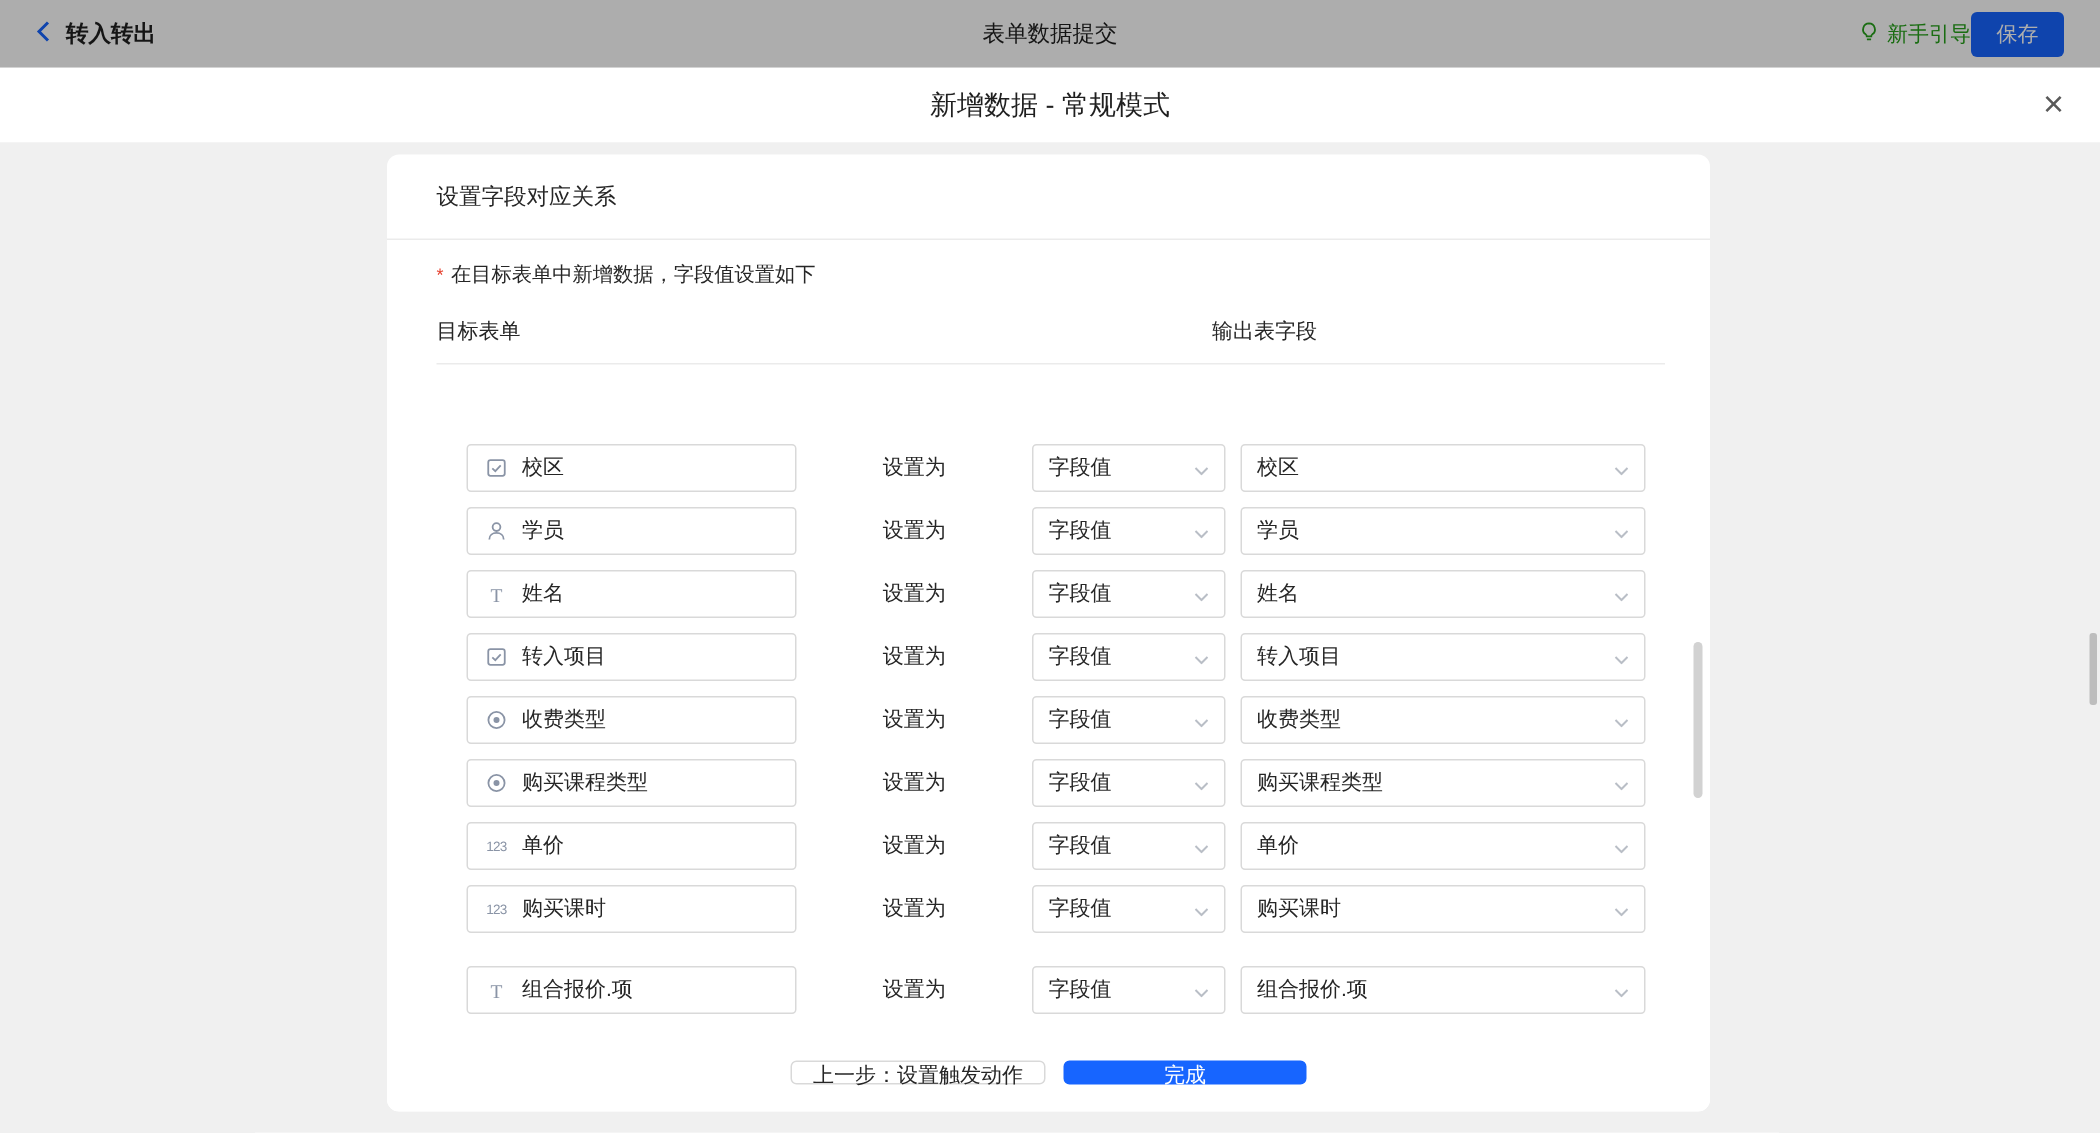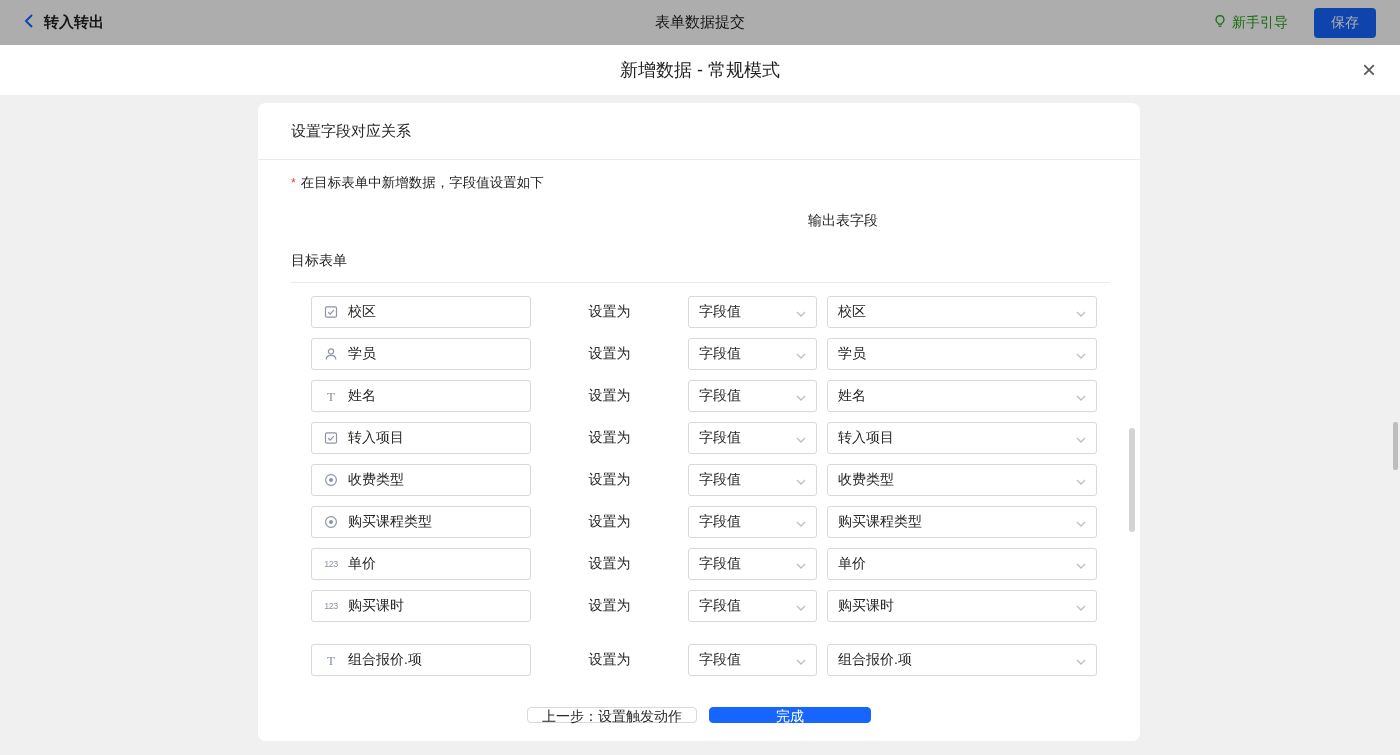--- a/index.html
+++ b/index.html
@@ -7,21 +7,21 @@
   body { position:relative; background:#f0f0f0; font-family:"Liberation Sans",sans-serif; color:#262626; }
 
   
   .topbar { position:absolute; top:0; left:0; right:0; height:45px; background:#ffffff;
             display:flex; align-items:center; padding:0 24px; }
   .topbar-mask { position:absolute; inset:0; background:rgba(0,0,0,0.32); z-index:5; }
   .topbar-left { display:flex; align-items:center; gap:10px; }
   .back-btn { display:flex; align-items:center; background:none; border:none; cursor:pointer; padding:0; }
   .topbar-back-label { font-size:15px; font-weight:bold; color:#1f1f1f; }
   .topbar-title { position:absolute; left:50%; transform:translateX(-50%); font-size:15px; color:#1f1f1f; }
-  .topbar-right { margin-left:auto; display:flex; align-items:center; gap:26px; }
+  .topbar-right { margin-left:auto; display:flex; align-items:center; }
   .guide { display:flex; align-items:center; gap:5px; font-size:14px; color:#27a11b; cursor:pointer; background:none; border:none; }
   .save-btn { width:62px; height:30px; background:#1765ff; color:#fff; border:none; border-radius:4px; font-size:14px; cursor:pointer; }
 
   
   .modal { position:absolute; top:45px; left:0; right:0; bottom:0; }
   .modal-header { height:50px; background:#fff; position:relative; display:flex; align-items:center; justify-content:center; }
   .modal-title { font-size:18px; font-weight:500; color:#1f1f1f; }
   .modal-close { position:absolute; right:24px; top:50%; transform:translateY(-50%); font-size:24px; line-height:1;
                  color:#595959; background:none; border:none; cursor:pointer; }
   .modal-body { position:absolute; top:50px; left:0; right:0; bottom:0; background:#f0f0f0; }
@@ -32,21 +32,21 @@
                  border-bottom:1px solid #ebebeb; }
   .card-body { position:absolute; top:58px; left:0; right:0; bottom:0; }
 
   .section-title { margin:26px 33px 0; font-size:14px; font-weight:bold; color:#262626;
                    border-left:3px solid #1765ff; padding-left:9px; line-height:16px; }
   .note { margin:13px 33px 0; font-size:13.5px; color:#262626; }
   .note .mark { color:#e6402e; margin-right:5px; font-size:12px; }
 
   .col-headers { display:flex; margin:20px 30px 0 33px; padding-bottom:12px; border-bottom:1px solid #ebebeb;
                  font-size:14px; color:#262626; }
-  .col-left { width:517px;margin-top:40px; }
+  .col-left { width:517px; }
 
   .rows-viewport { position:absolute; top:110px; bottom:52px; left:0; right:0; overflow:hidden;
                    padding:25px 0 0 33px;margin-left:20px; }
   .field-row { display:flex; align-items:center; height:32px; margin-bottom:10px; }
   .field-row.gap-before { margin-top:22px; }
   .field-box { width:220px; height:32px; border:1px solid #d9d9d9; border-radius:3px; background:#fff;
                display:flex; align-items:center; gap:9px; padding:0 11px; font-size:14px; color:#262626; cursor:pointer; }
   .field-icon { display:flex; align-items:center; justify-content:center; width:16px; }
   .glyph-T { font-family:"Liberation Serif",serif; font-size:13px; color:#8A94A6; line-height:1; }
   .glyph-123 { font-size:9px; color:#8A94A6; letter-spacing:-0.5px; line-height:1; }

